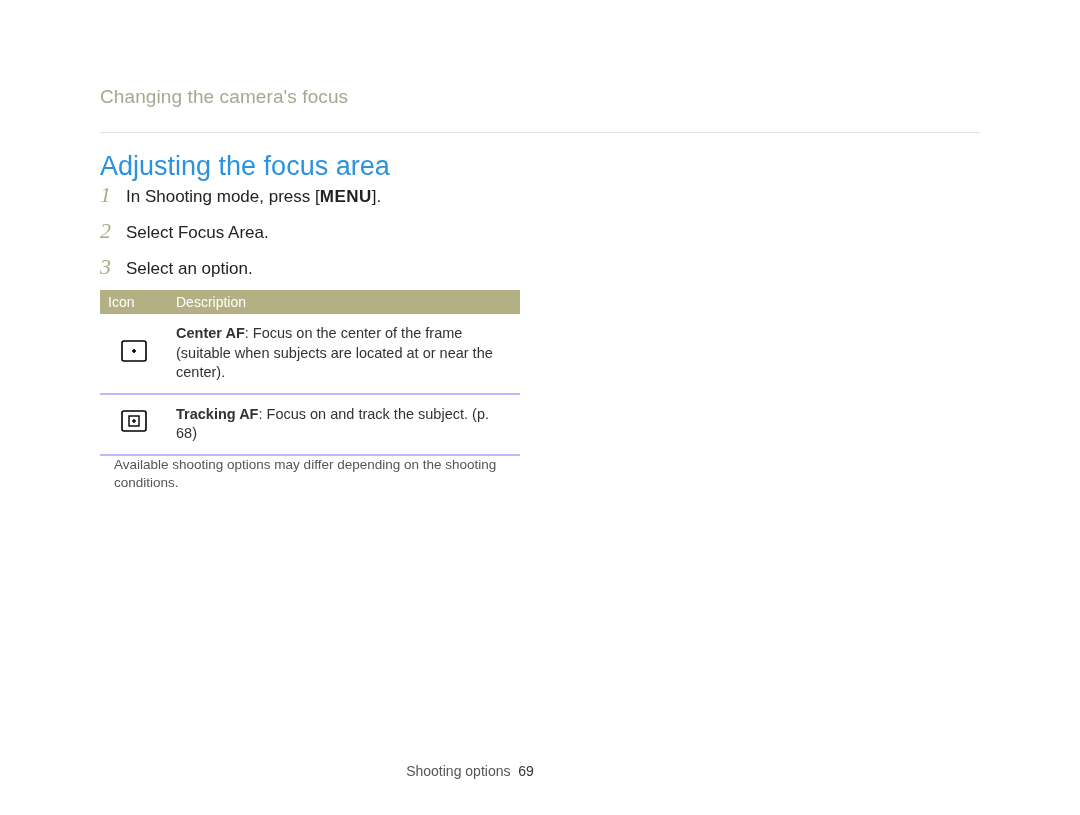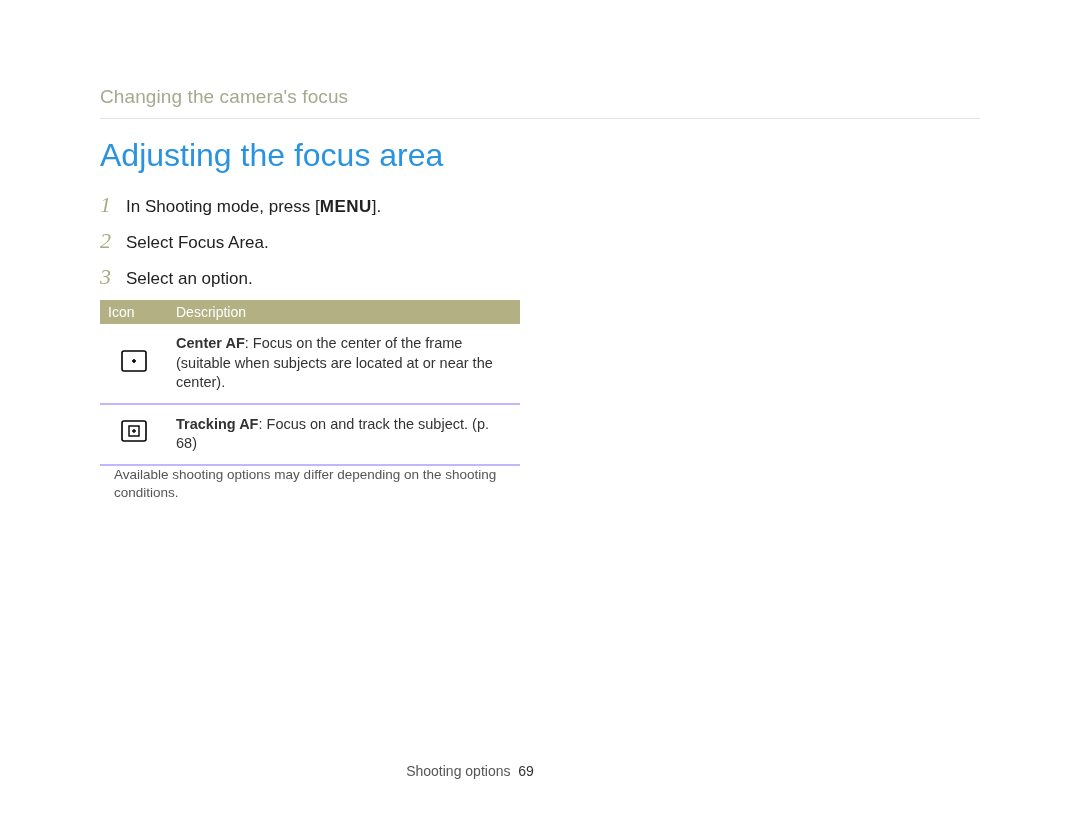--- a/index.html
+++ b/index.html
@@ -16,34 +16,34 @@
     position: relative;
     width: 1080px;
     height: 815px;
     box-sizing: border-box;
     padding: 86px 0 0 100px;
   }
   .breadcrumb {
     color: #a7a88f;
     font-size: 19px;
     letter-spacing: 0.1px;
-    margin-bottom: 10px;
+    margin-bottom: 24px;
     font-weight: 400;
   }
   .hr {
     border: none;
     border-top: 1px solid #e4e4e4;
     margin: 6px 0 18px 0;
     width: 880px;
   }
   .section-title {
     color: #2a93df;
-    font-size: 32px;
-    font-weight: 400;
-    margin-bottom: 18px;
+    font-size: 27px;
+    font-weight: 400;
+    margin-bottom: 0;
   }
   .intro {
     color: #444;
     font-size: 15.5px;
     line-height: 1.35;
     max-width: 430px;
     margin-bottom: 20px;
   }
   .steps {
     margin-bottom: 10px;

